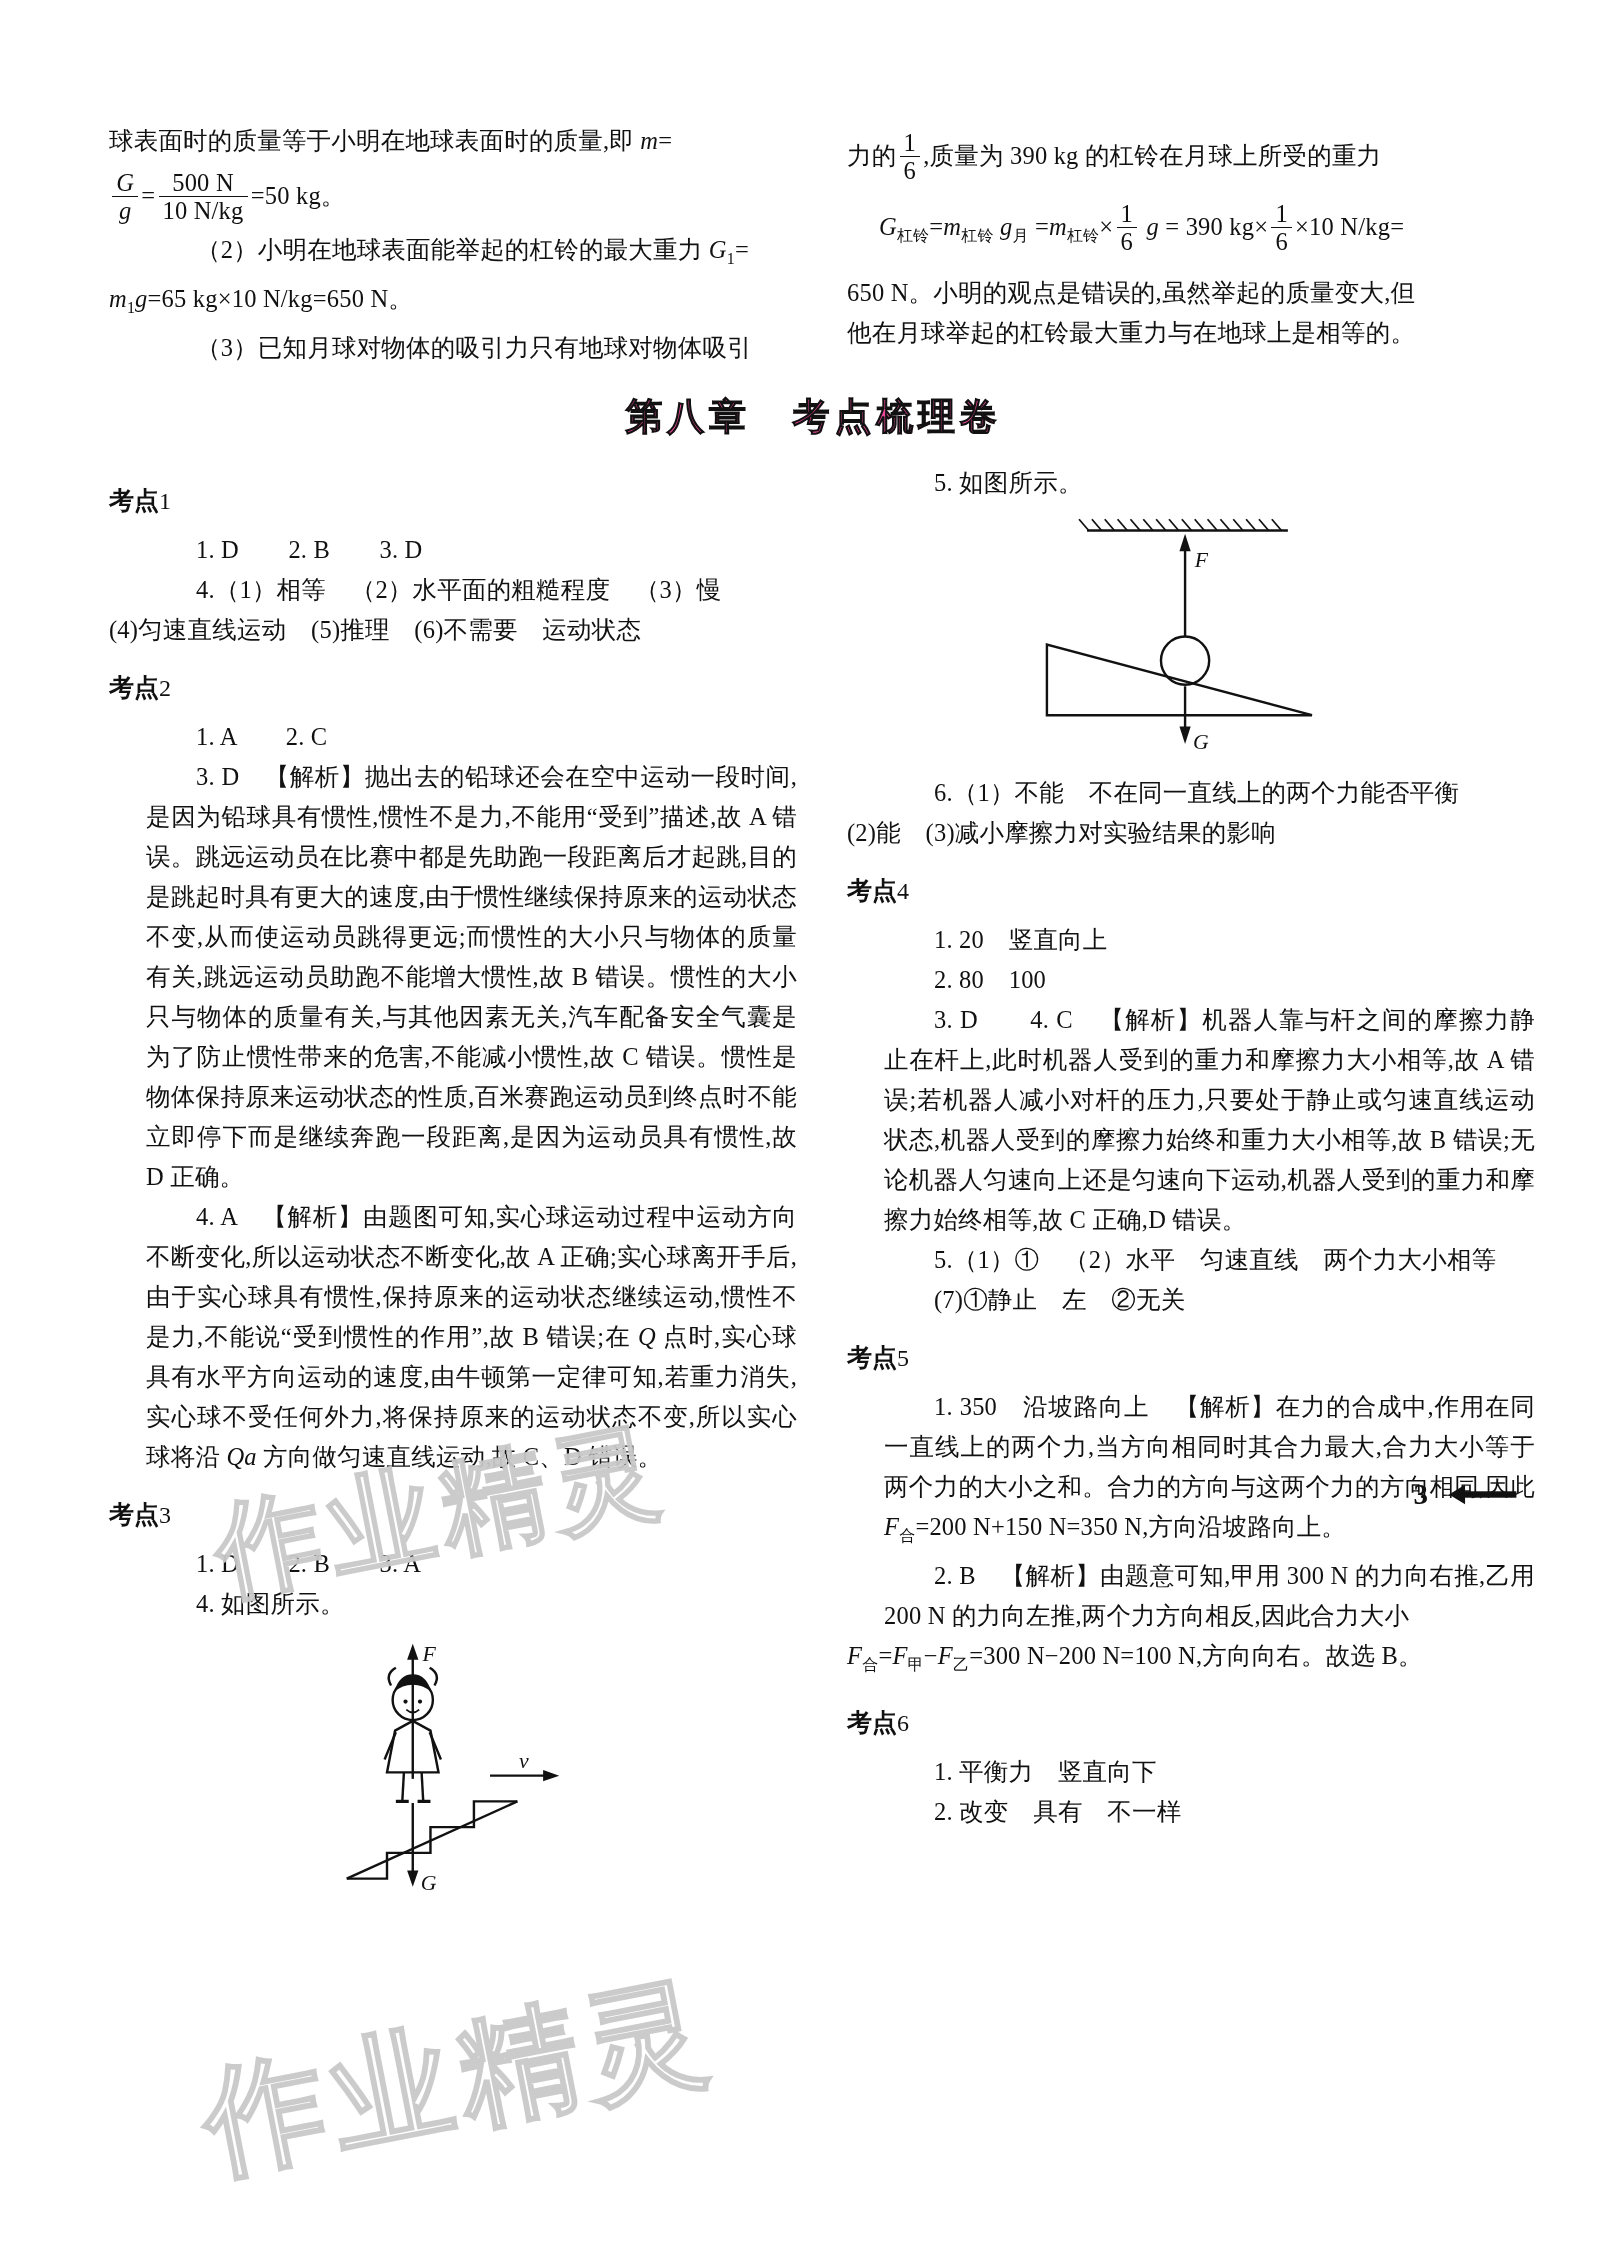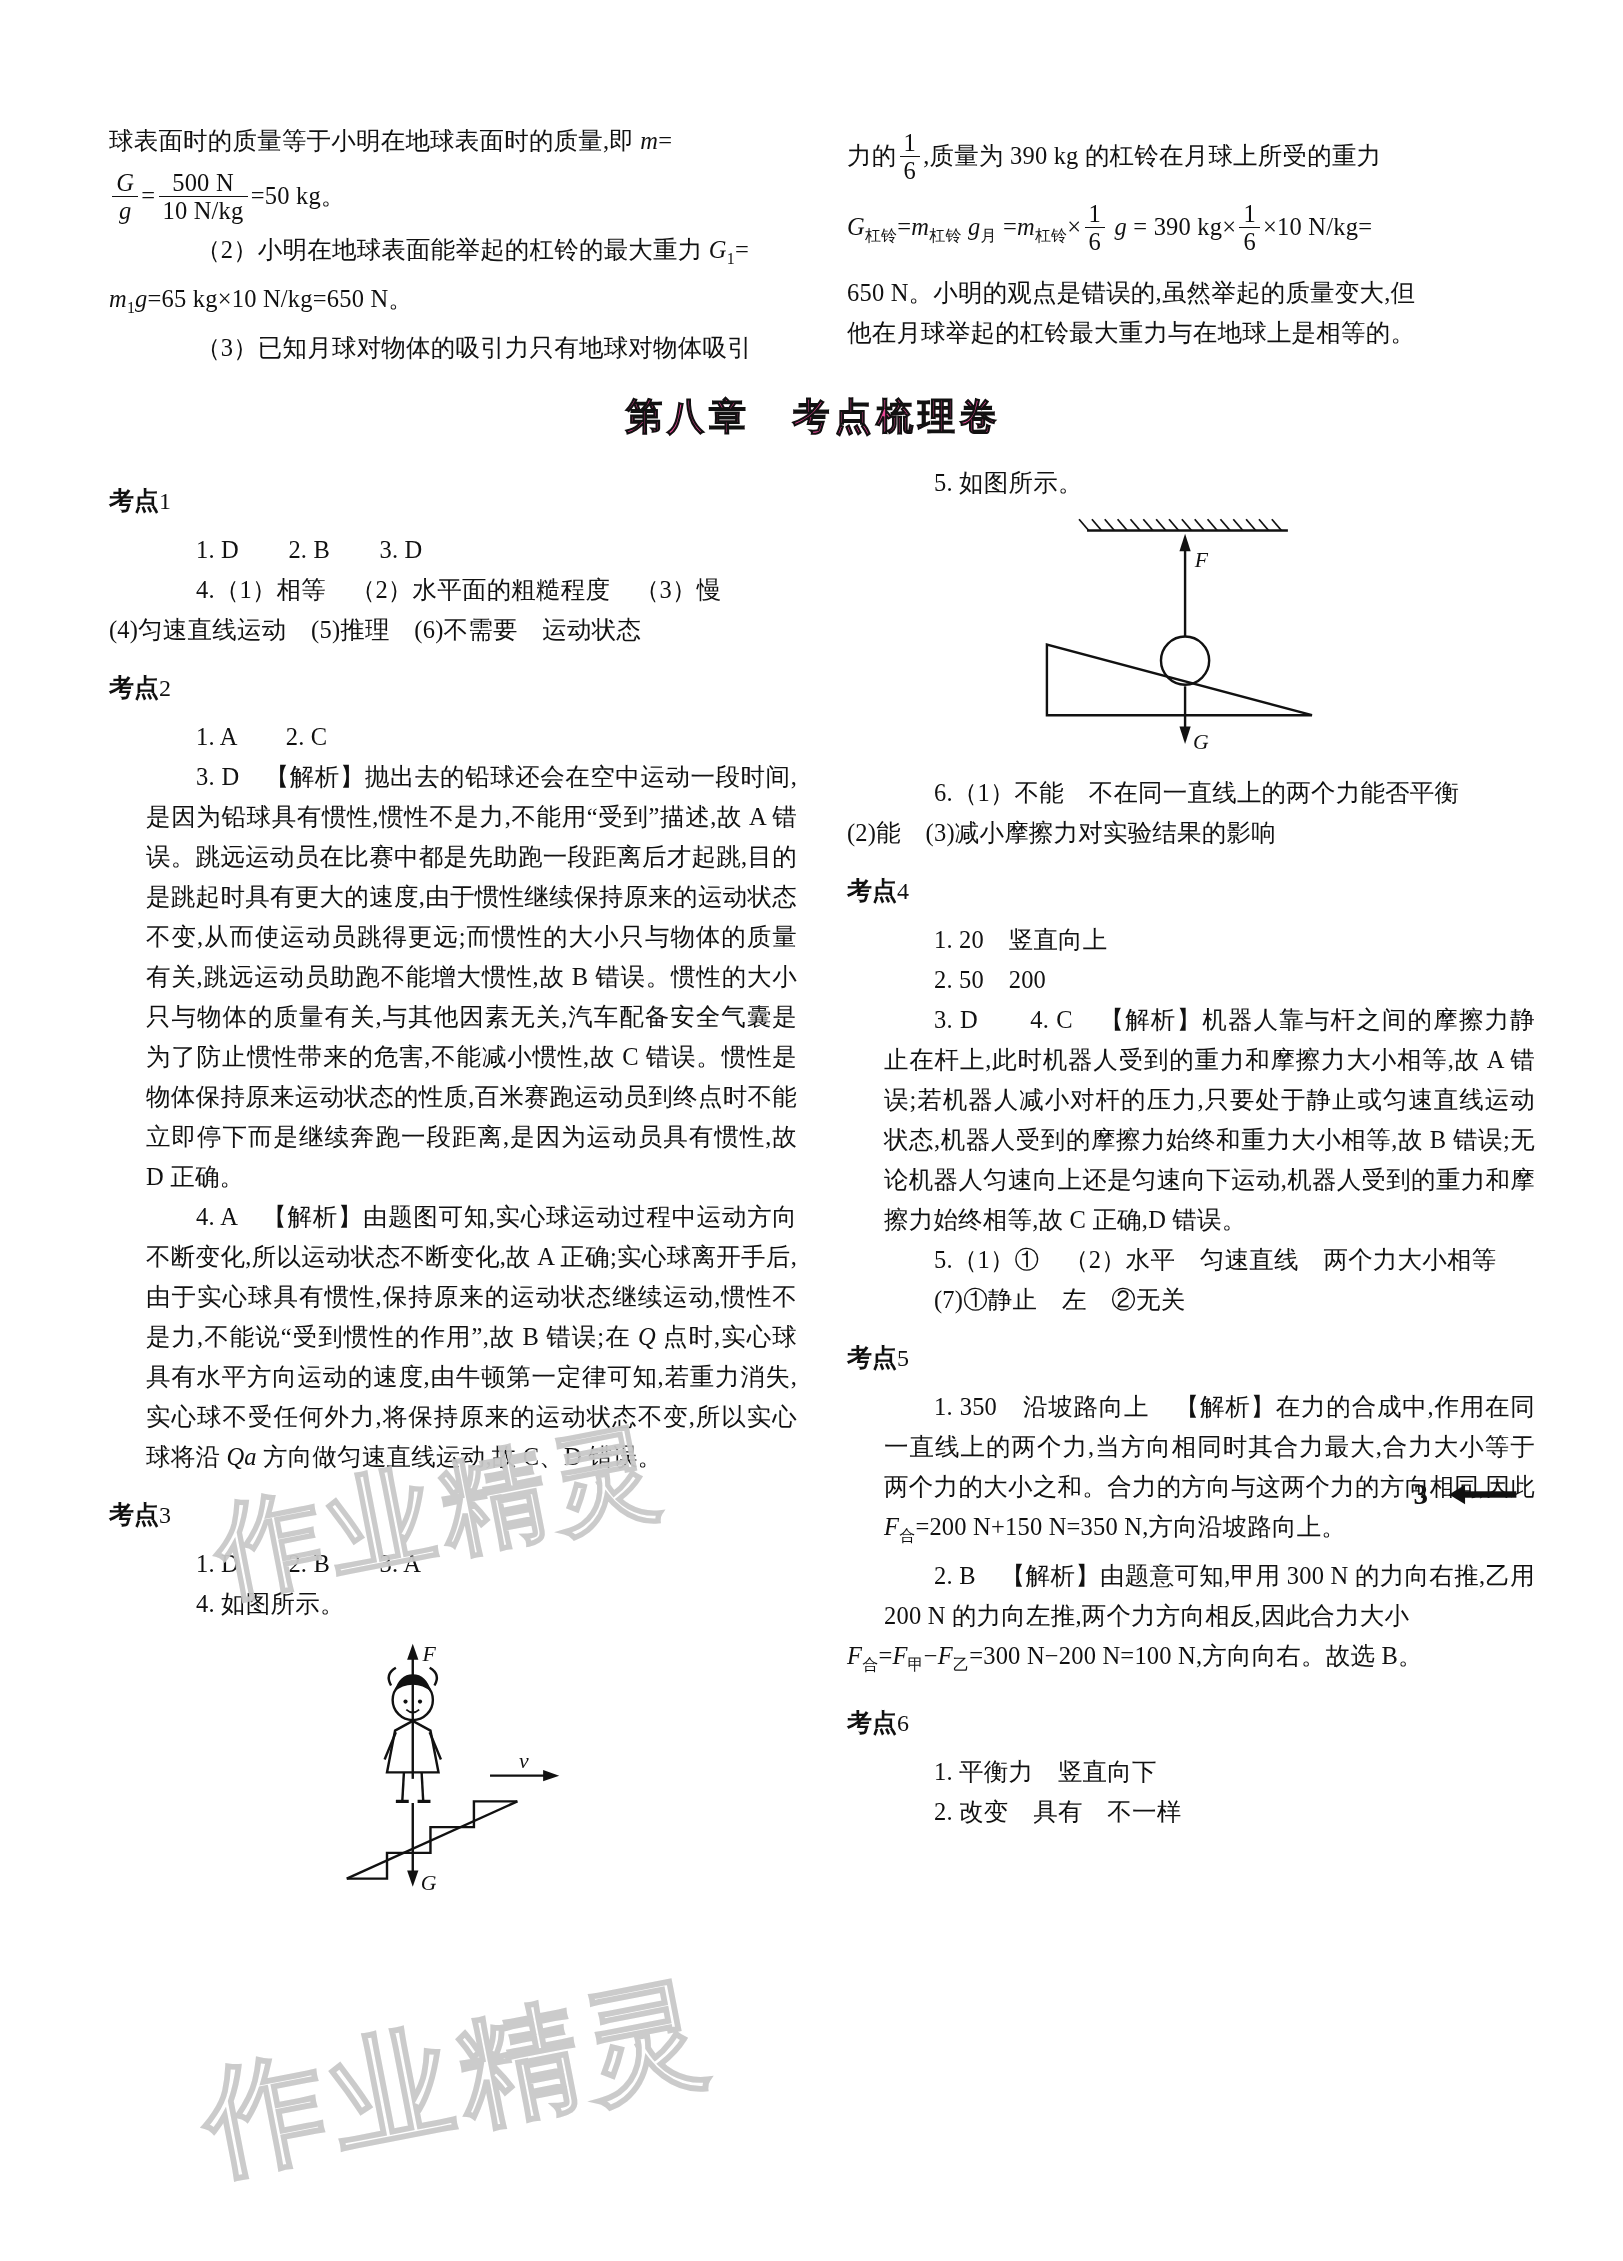--- a/index.html
+++ b/index.html
@@ -179,21 +179,21 @@
 
     <div class="col">
 
       <div class="p" style="line-height:69px;">
         <span>力的</span><span class="frac ser">
           <span class="num">1</span>
           <span class="den">6</span>
         </span><span>,质量为 390 kg 的杠铃在月球上所受的重力</span>
       </div>
 
-      <div class="p" style="line-height:74px; text-align:left;">
+      <div class="p" style="line-height:74px; text-align:left;margin-left:32px;">
         <span class="it">G</span><span class="sub">杠铃</span><span class="ser">=</span><span class="it">m</span><span class="sub">杠铃</span>&nbsp;<span class="it">g</span><span class="sub">月</span>&nbsp;<span class="ser">=</span><span class="it">m</span><span class="sub">杠铃</span><span class="ser">×</span><span class="frac ser">
           <span class="num">1</span>
           <span class="den">6</span>
         </span>&nbsp;<span class="it">g</span>&nbsp;<span class="ser">=</span>&nbsp;<span class="ser">390</span>&nbsp;<span class="ser">kg×</span><span class="frac ser">
           <span class="num">1</span>
           <span class="den">6</span>
         </span><span class="ser">×</span><span class="ser">10</span>&nbsp;<span class="ser">N/kg</span><span class="ser">=</span>
       </div>
 
       <div class="p">650 N。小明的观点是错误的,虽然举起的质量变大,但</div>
@@ -320,21 +320,21 @@
         </svg>
       </div>
 
       <div class="p indent">6.（1）不能　不在同一直线上的两个力能否平衡</div>
       <div class="p">(2)能　(3)减小摩擦力对实验结果的影响</div>
 
       <div class="kd">
         <span>考点</span><span class="num">4</span>
       </div>
       <div class="p indent">1. 20　竖直向上</div>
-      <div class="p indent">2. 50　200</div>
+      <div class="p indent">2. 80　100</div>
 
       <div class="p indent">
         <span class="ser">3. D　　4. C　</span><span class="bold">【解析】</span><span>机器人靠与杆之间的摩擦力静止在杆上,此时机器人受到的重力和摩擦力大小相等,故 A 错误;若机器人减小对杆的压力,只要处于静止或匀速直线运动状态,机器人受到的摩擦力始终和重力大小相等,故 B 错误;无论机器人匀速向上还是匀速向下运动,机器人受到的重力和摩擦力始终相等,故 C 正确,D 错误。</span>
       </div>
 
       <div class="p indent">5.（1）①　（2）水平　匀速直线　两个力大小相等</div>
       <div class="p indent">(7)①静止　左　②无关</div>
 
       <div class="kd">
         <span>考点</span><span class="num">5</span>

